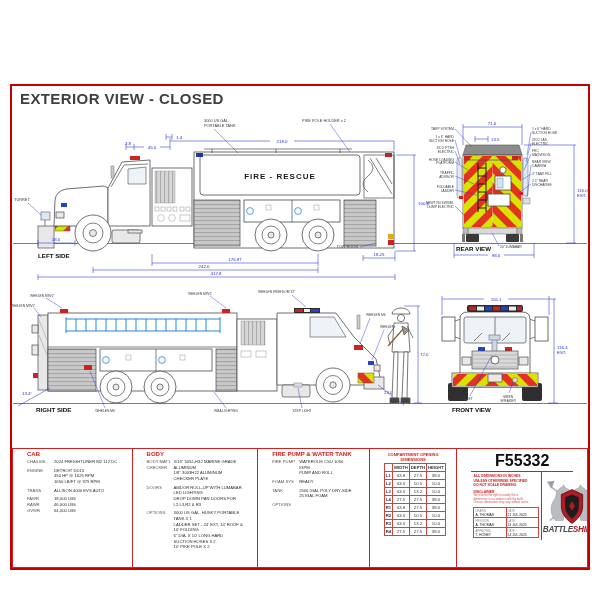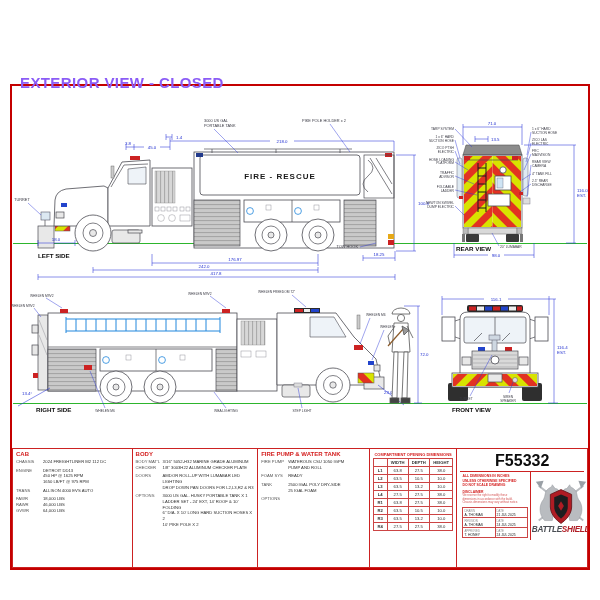--- a/index.html
+++ b/index.html
@@ -1,39 +1,39 @@
 <!DOCTYPE html>
 <html><head>
 <meta charset="utf-8">
 <style>
   html,body{margin:0;padding:0;background:#fff;}
   body{width:600px;height:600px;position:relative;overflow:hidden;
        font-family:"Liberation Sans",sans-serif;color:#222;}
   .frame{position:absolute;left:10px;top:84px;width:576px;height:482px;
          border:2px solid #c40000;background:#fff;}
-  .page-title{position:absolute;left:20px;top:74px;font-size:15px;font-weight:bold;
-              color:#8b5cf6;letter-spacing:.4px;}
+  .page-title{position:absolute;left:20px;top:90px;font-size:15px;font-weight:bold;
+              color:#404040;letter-spacing:.4px;}
   .ground{position:absolute;left:13px;width:574px;height:0;border-top:1.6px solid #2db52d;}
   .view{position:absolute;}
   svg{display:block;}
   svg text{font-family:"Liberation Sans",sans-serif;}
   .w{fill:#fff;stroke:#4a4a52;stroke-width:.8;}
   .g1{fill:#e8e8e8;stroke:#4a4a52;stroke-width:.7;}
   .tk{stroke:#4a4a52;stroke-width:.7;fill:none;}
   .thin{stroke:#8a8a92;stroke-width:.45;fill:none;}
   .lbl{fill:#3c3c46;font-size:3.3px;}
   .lbl2{fill:#3c3c46;font-size:3.9px;}
   .dim{fill:#2230d0;font-size:4.4px;}
   .dln{stroke:#2a35d8;stroke-width:.55;fill:none;}
   .ldr{stroke:#2a35d8;stroke-width:.45;fill:none;}
   .big{font-weight:bold;fill:#0c0c0c;font-size:6.2px;}
   
   .spec{position:absolute;left:12px;top:448px;width:576px;height:120px;display:flex;
         border:1px solid #cc2222;box-sizing:border-box;background:#fff;}
-  .spec .col{border-right:1px solid #cc2222;box-sizing:border-box;padding:2px 3px;overflow:hidden;}
+  .spec .col{border-right:1px solid #cc2222;box-sizing:border-box;padding:2px 14px;overflow:hidden;}
   .spec .col:last-child{border-right:none;}
   .c-cab{width:120px;} .c-body{width:126px;} .c-pump{width:112px;} .c-comp{width:88px;padding:1px 2px;}
   .c-tb{width:130px;padding:0;}
   .hdr{color:#d42020;font-weight:bold;font-size:6px;margin-bottom:2px;}
   .srow{display:flex;margin-bottom:3px;}
   .lb{width:27px;flex:none;font-size:4.2px;color:#555;}
   .vl{flex:1;font-size:4.2px;color:#2f2f2f;}
   .pre{white-space:pre-line;line-height:1.35;}
   .comp-hdr{color:#d42020;font-weight:bold;font-size:4px;text-align:center;margin:1px 0 1px;}
   table.comp{border-collapse:collapse;width:100%;}

